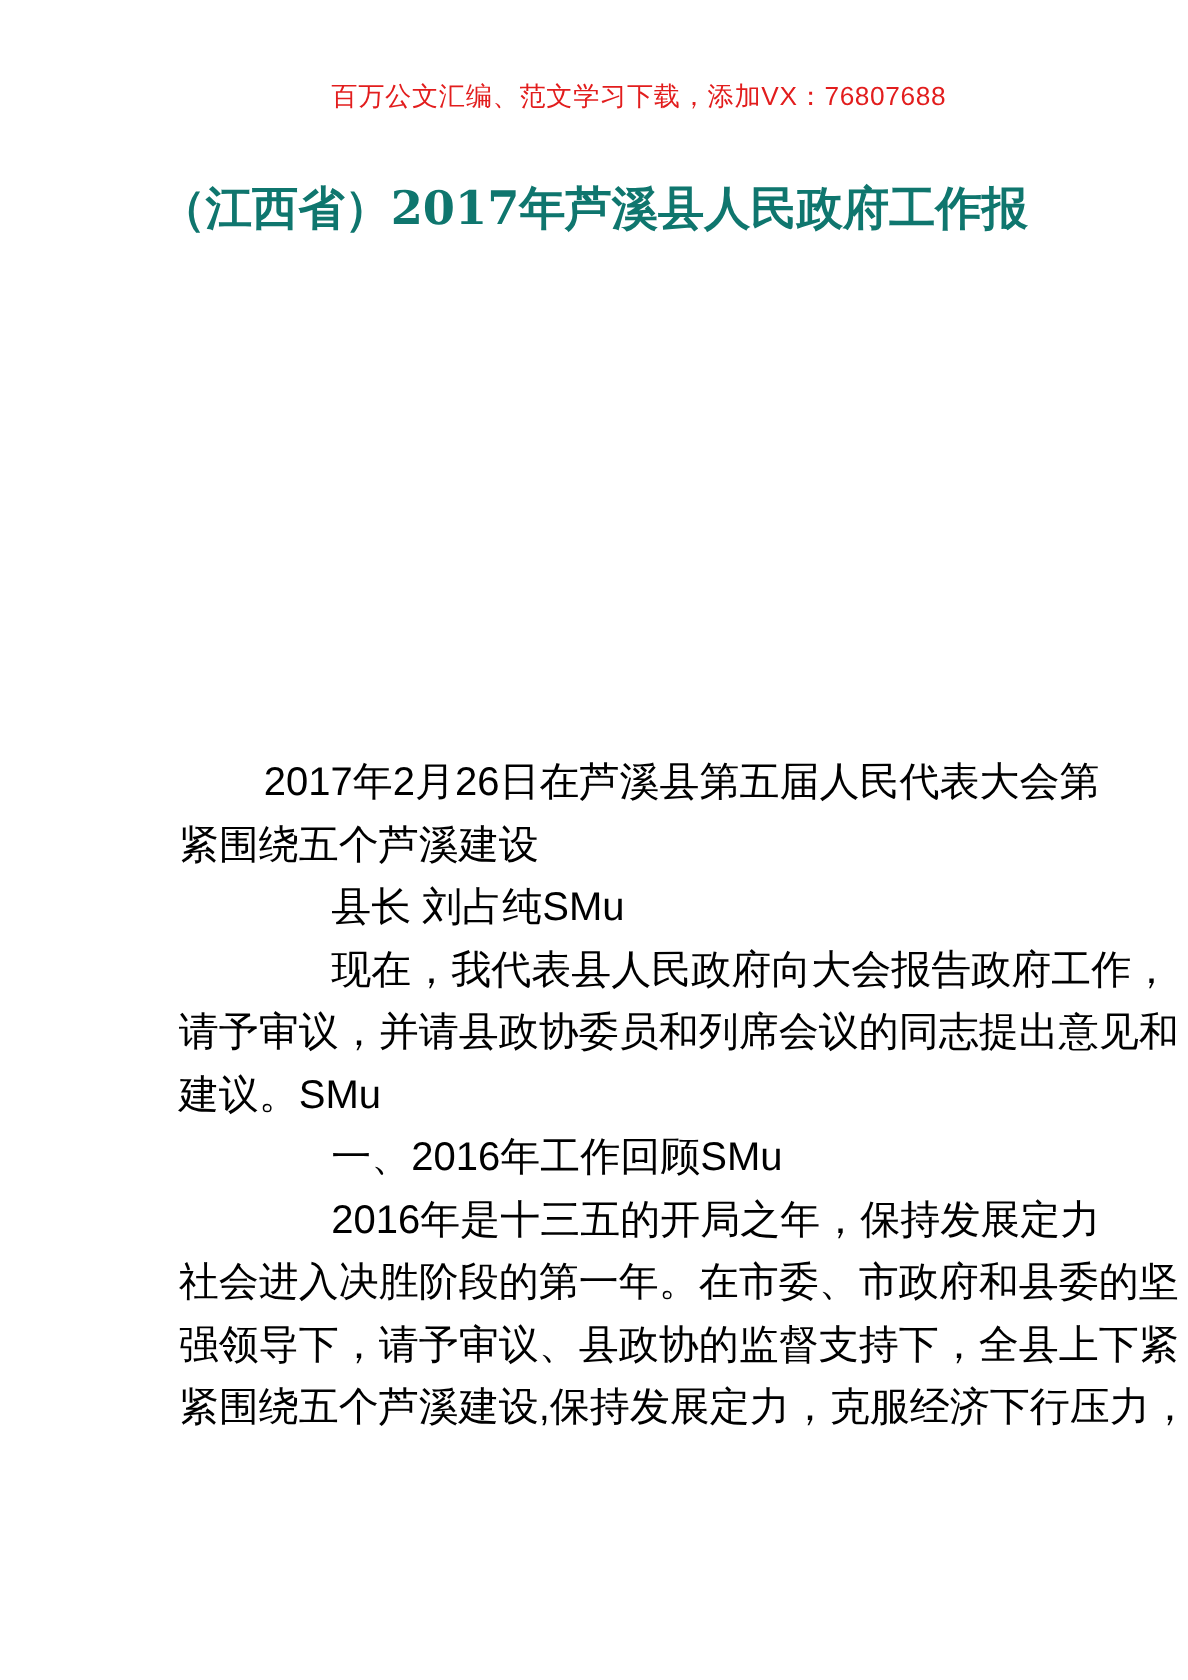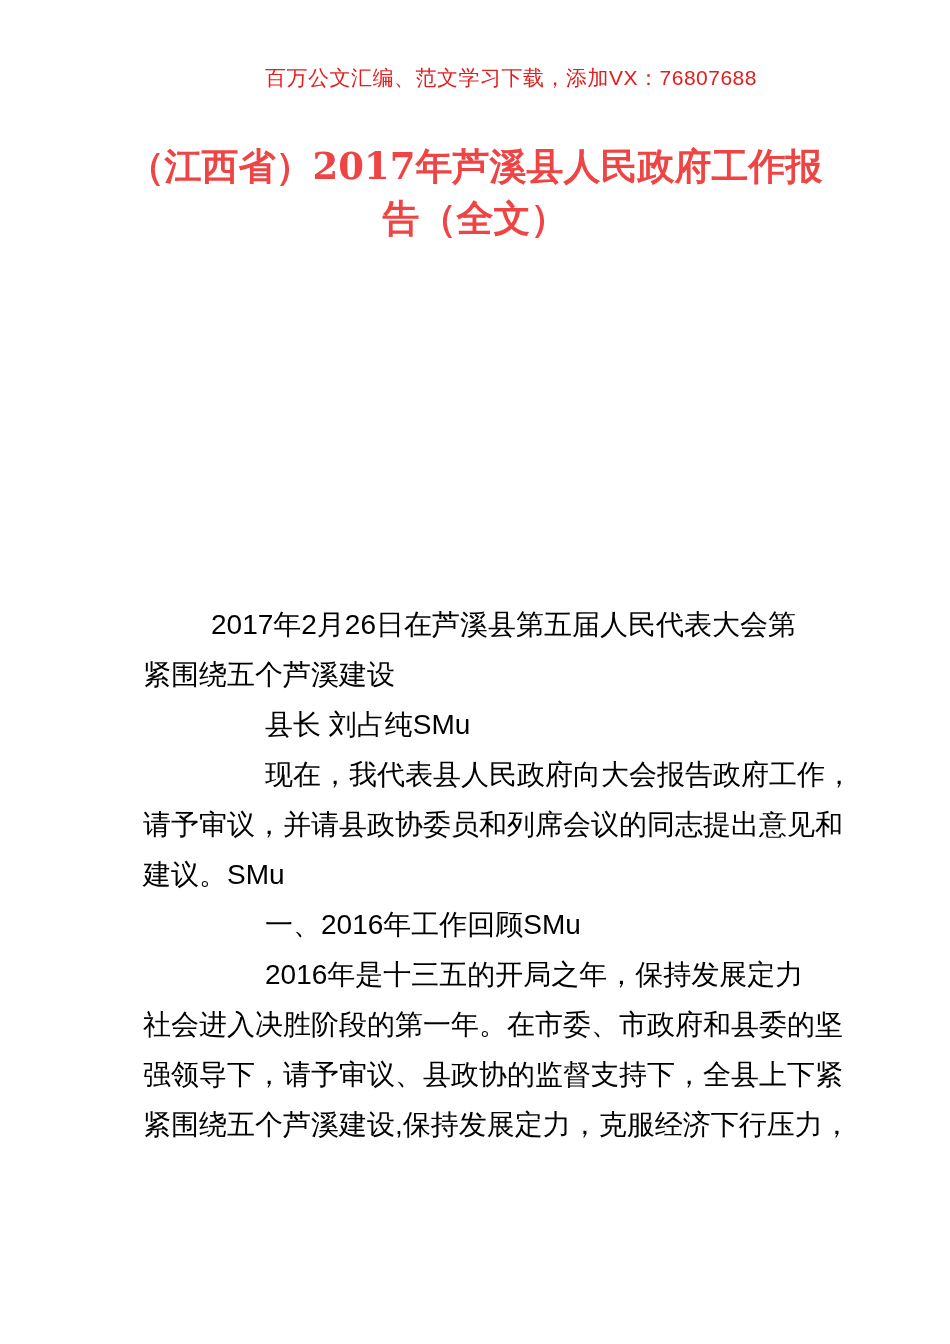--- a/index.html
+++ b/index.html
@@ -29,44 +29,43 @@
   .doc-title {
     position: absolute;
     top: 140px; left: 75px;
     width: 800px;
     margin: 0;
     text-align: center;
     font-family: "DejaVu Serif", "Liberation Serif", serif;
     font-weight: bold;
     font-size: 37px;
     line-height: 52px;
-    color: #ef4444;
+    color: #0f766e;
   }
   .doc-body {
     position: absolute;
     top: 600px; left: 143px;
     width: 668px;
-    font-size: 28px;
+    font-size: 32px;
     line-height: 50px;
     color: #000000;
   }
   .line { white-space: nowrap; }
   .ind-first { padding-left: 68px; }
   .ind-para  { padding-left: 122px; }
 </style>
 </head>
 <body>
 
 <div class="page">
 
   <div class="promo">百万公文汇编、范文学习下载，添加VX：76807688</div>
 
   <h1 class="doc-title">
     <span>（江西省）2017年芦溪县人民政府工作报</span><br>
-    <span>告（全文）</span>
   </h1>
 
   <div class="doc-body">
     <div class="line ind-first">2017年2月26日在芦溪县第五届人民代表大会第</div>
     <div class="line">紧围绕五个芦溪建设</div>
     <div class="line ind-para">县长 刘占纯SMu</div>
     <div class="line ind-para">现在，我代表县人民政府向大会报告政府工作，</div>
     <div class="line">请予审议，并请县政协委员和列席会议的同志提出意见和</div>
     <div class="line">建议。SMu</div>
     <div class="line ind-para">一、2016年工作回顾SMu</div>

